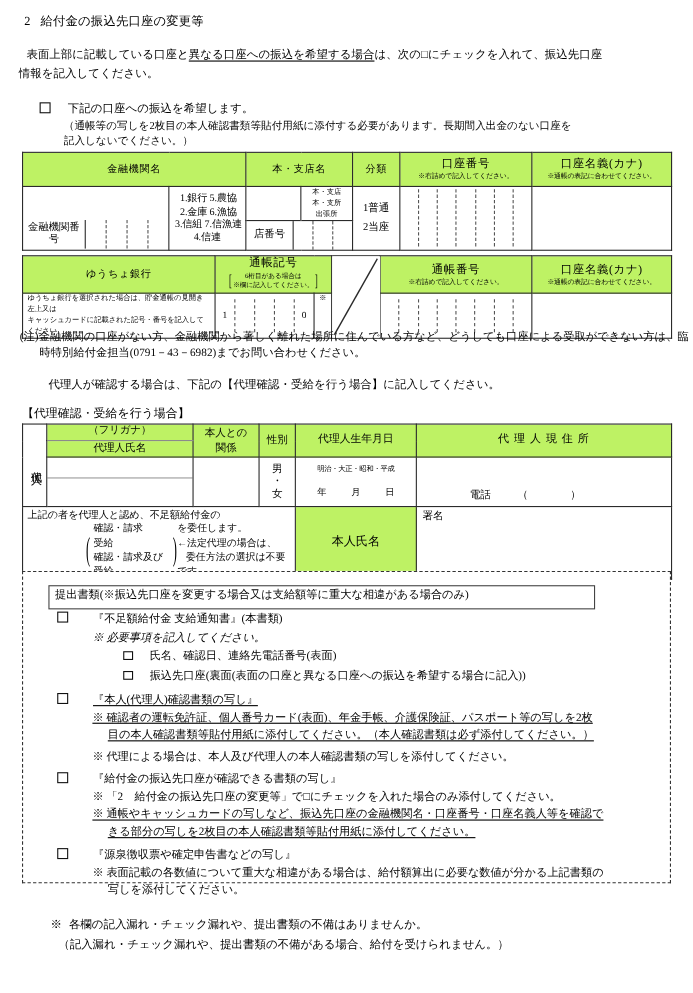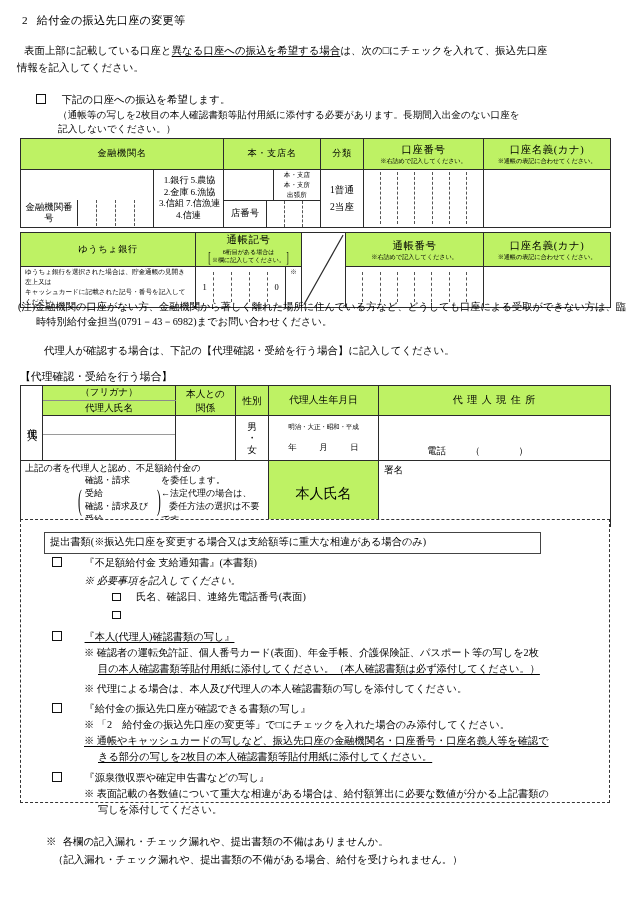--- a/index.html
+++ b/index.html
@@ -382,21 +382,21 @@
             <span>確認・請求及び受給</span>
           </span>
           <span style="font-size:30px;font-weight:100;transform:scaleX(.38);display:inline-block;">)</span>
           <span style="font-size:9px;line-height:1.45;text-align:left;margin-left:-3px;">
             <span>を委任します。</span><br>
             <span>←法定代理の場合は、</span><br>
             <span style="margin-left:8px;">委任方法の選択は不要です。</span>
           </span>
         </div>
       </td>
-      <td class="hdr" style="font-size:14px;">本人氏名</td>
+      <td class="hdr" style="font-size:11px;">本人氏名</td>
       <td style="text-align:left;vertical-align:top;padding:3px 0 0 5px;font-size:9.6px;">
         <span>署名</span>
       </td>
     </tr>
   </tbody>
     </table>
 
   <div class="dashbox" style="left:20px; top:519px; width:590px; height:284px;"></div>
 
   <div class="docs-head" style="left:44px; top:532px; width:497px;">提出書類(※振込先口座を変更する場合又は支給額等に重大な相違がある場合のみ)</div>
@@ -405,28 +405,29 @@
     <span class="cb-lg"></span>
     <span class="nm" style="margin-left:20px;">『不足額給付金 支給通知書』(本書類)</span>
   </div>
   <div class="li" style="left:84px; top:574px;font-style:italic;">※ 必要事項を記入してください。</div>
   <div class="li" style="left:112px; top:590px;">
     <span class="cb"></span>
     <span style="margin-left:13px;">氏名、確認日、連絡先電話番号(表面)</span>
   </div>
   <div class="li" style="left:112px; top:608px;">
     <span class="cb"></span>
+    <span style="margin-left:13px;">振込先口座(裏面(表面の口座と異なる口座への振込を希望する場合に記入))</span>
   </div>
 
   <div class="li" style="left:52px; top:630px;">
     <span class="cb-lg"></span>
     <span class="nm u" style="margin-left:20px;">『本人(代理人)確認書類の写し』</span>
   </div>
   <div class="li" style="left:84px; top:646px;">
-    <span style="text-underline-offset:1.5px;">※ 確認者の運転免許証、個人番号カード(表面)、年金手帳、介護保険証、パスポート等の写しを2枚</span>
+    <span style="text-decoration:underline;text-underline-offset:1.5px;">※ 確認者の運転免許証、個人番号カード(表面)、年金手帳、介護保険証、パスポート等の写しを2枚</span>
   </div>
   <div class="li" style="left:98px; top:662px;">
     <span style="text-decoration:underline;text-underline-offset:1.5px;">目の本人確認書類等貼付用紙に添付してください。（本人確認書類は必ず添付してください。）</span>
   </div>
   <div class="li" style="left:84px; top:682px;">※ 代理による場合は、本人及び代理人の本人確認書類の写しを添付してください。</div>
 
   <div class="li" style="left:52px; top:702px;">
     <span class="cb-lg"></span>
     <span class="nm" style="margin-left:20px;">『給付金の振込先口座が確認できる書類の写し』</span>
   </div>

